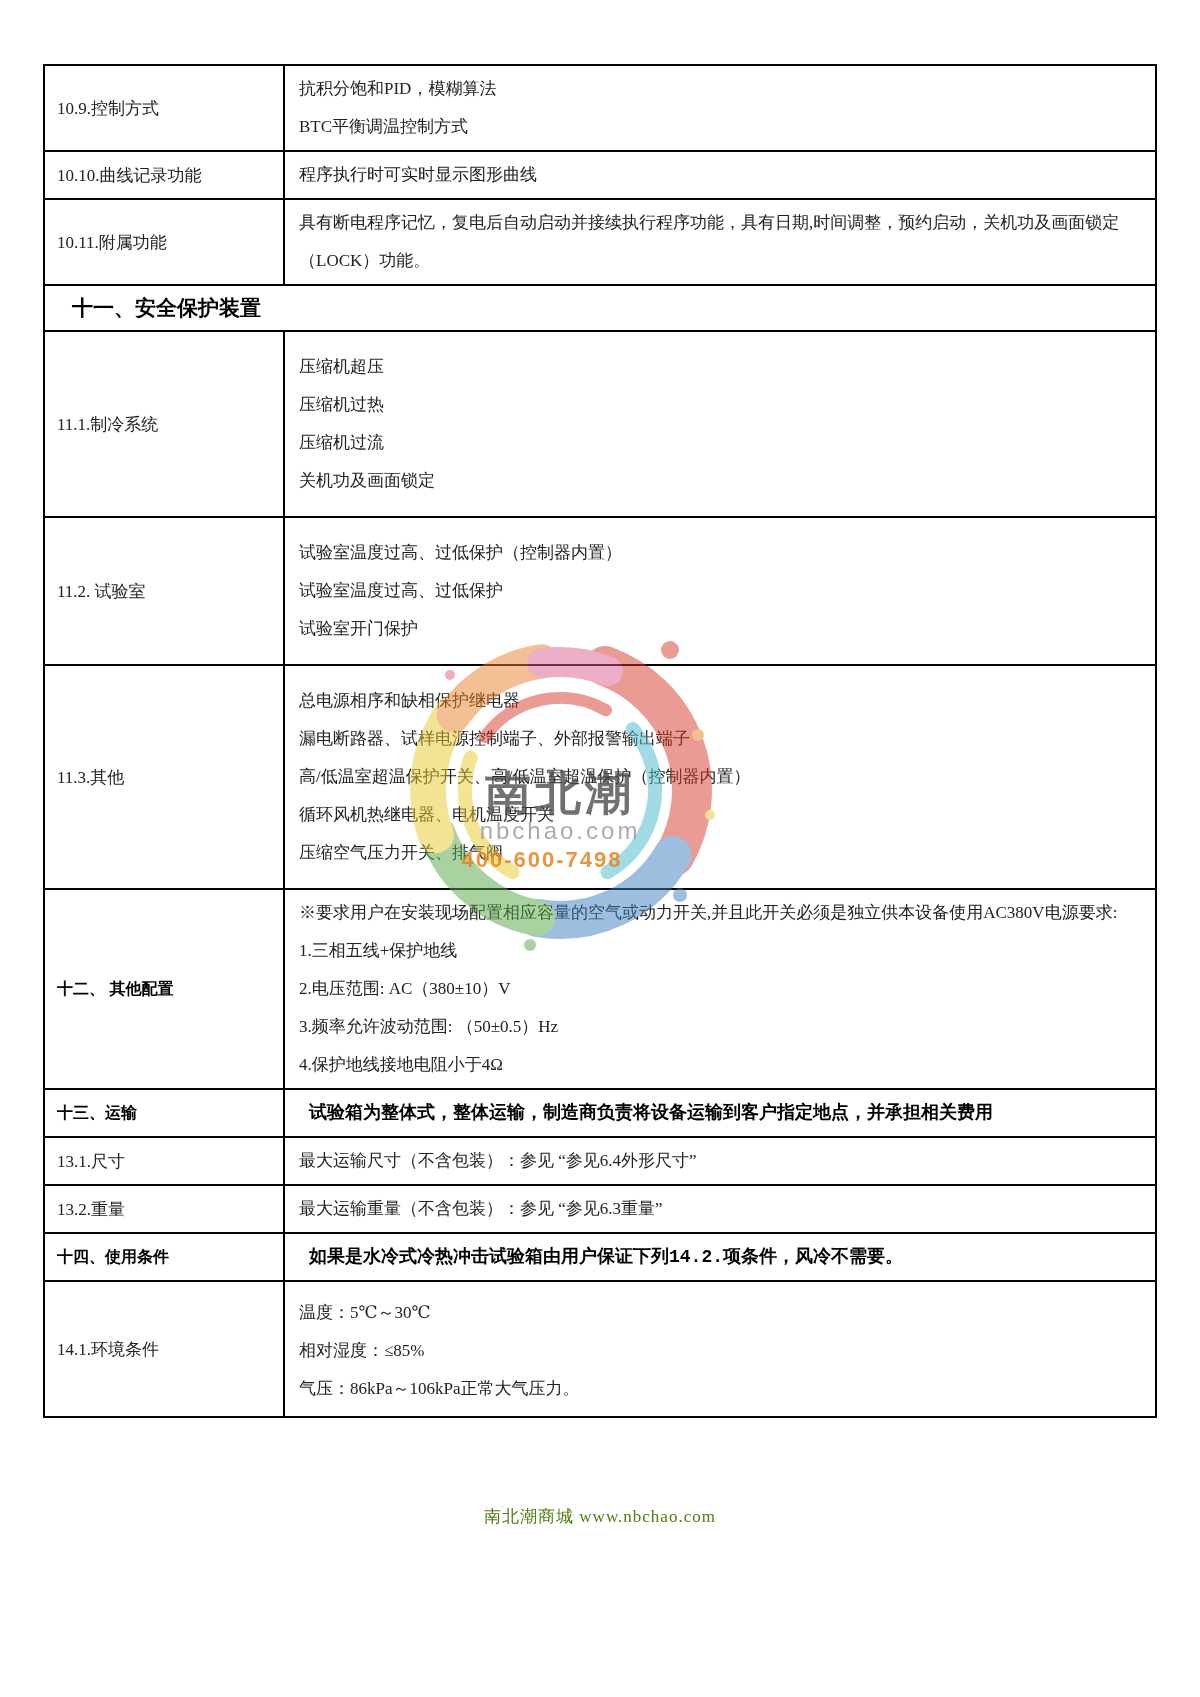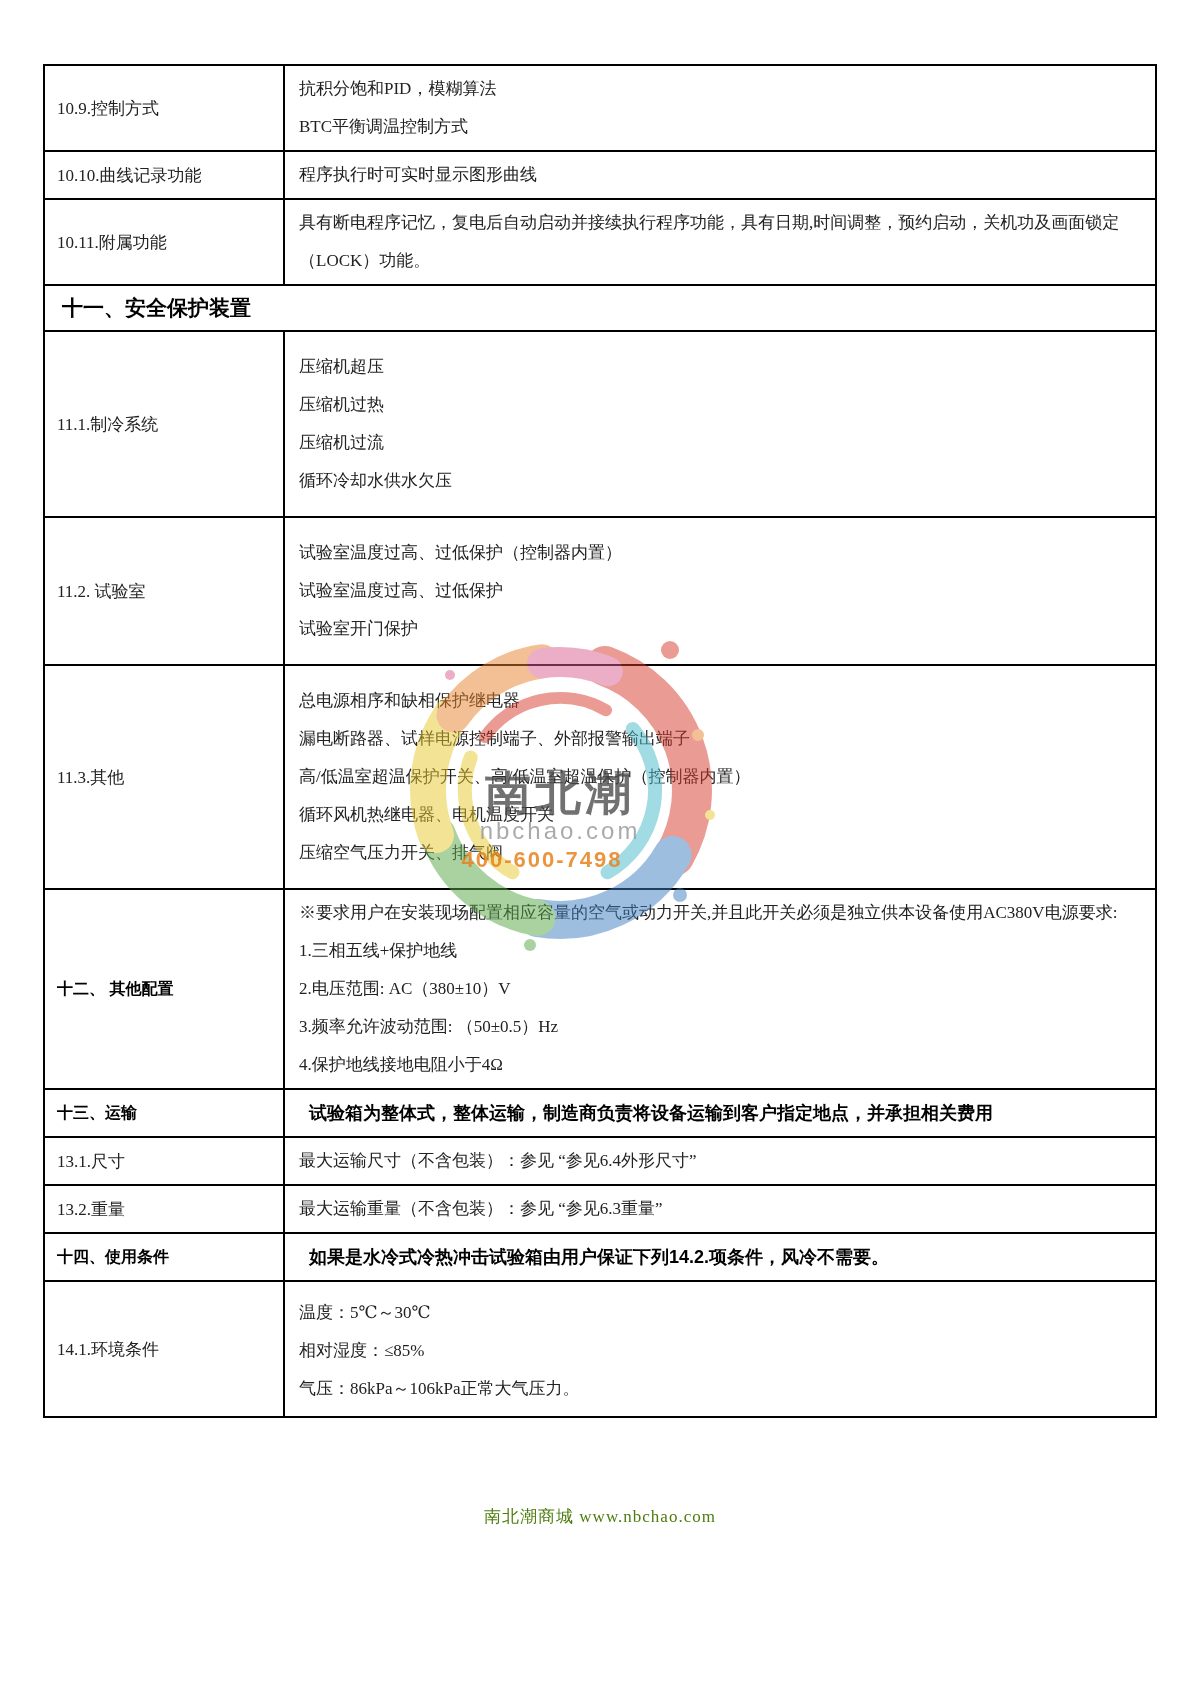--- a/index.html
+++ b/index.html
@@ -37,28 +37,28 @@
     font-family: "Liberation Sans", "DejaVu Sans", sans-serif;
     font-weight: bold;
     font-size: 16px;
     color: #000000;
   }
   td.section-cell {
     font-family: "Liberation Sans", "DejaVu Sans", sans-serif;
     font-weight: bold;
     font-size: 21px;
     color: #000000;
-    padding: 6px 17px;
+    padding: 6px 27px;
     line-height: 32px;
   }
   td.content-cell .line {
     line-height: 38px;
   }
   td.content-cell.bold {
-    font-family: Liberation Sans, sans-serif;
+    font-family: Liberation Mono, monospace;
     font-weight: bold;
     font-size: 18px;
     color: #000000;
     padding-left: 24px;
   }
   td.pad-md { padding-top: 12px; padding-bottom: 8px; }
   td.pad-lg { padding-top: 16px; padding-bottom: 16px; }
 
   
   .watermark {
@@ -148,21 +148,21 @@
         </tr>
         <tr>
           <td colspan="2" class="cell section-cell">十一、安全保护装置</td>
         </tr>
         <tr>
           <td class="cell label-cell">11.1.制冷系统</td>
           <td class="cell content-cell pad-lg">
             <div class="line">压缩机超压</div>
             <div class="line">压缩机过热</div>
             <div class="line">压缩机过流</div>
-            <div class="line">循环冷却水供水欠压</div>
+            <div class="line">关机功及画面锁定</div>
           </td>
         </tr>
         <tr>
           <td class="cell label-cell">11.2. 试验室</td>
           <td class="cell content-cell pad-lg">
             <div class="line">试验室温度过高、过低保护（控制器内置）</div>
             <div class="line">试验室温度过高、过低保护</div>
             <div class="line">试验室开门保护</div>
           </td>
         </tr>

